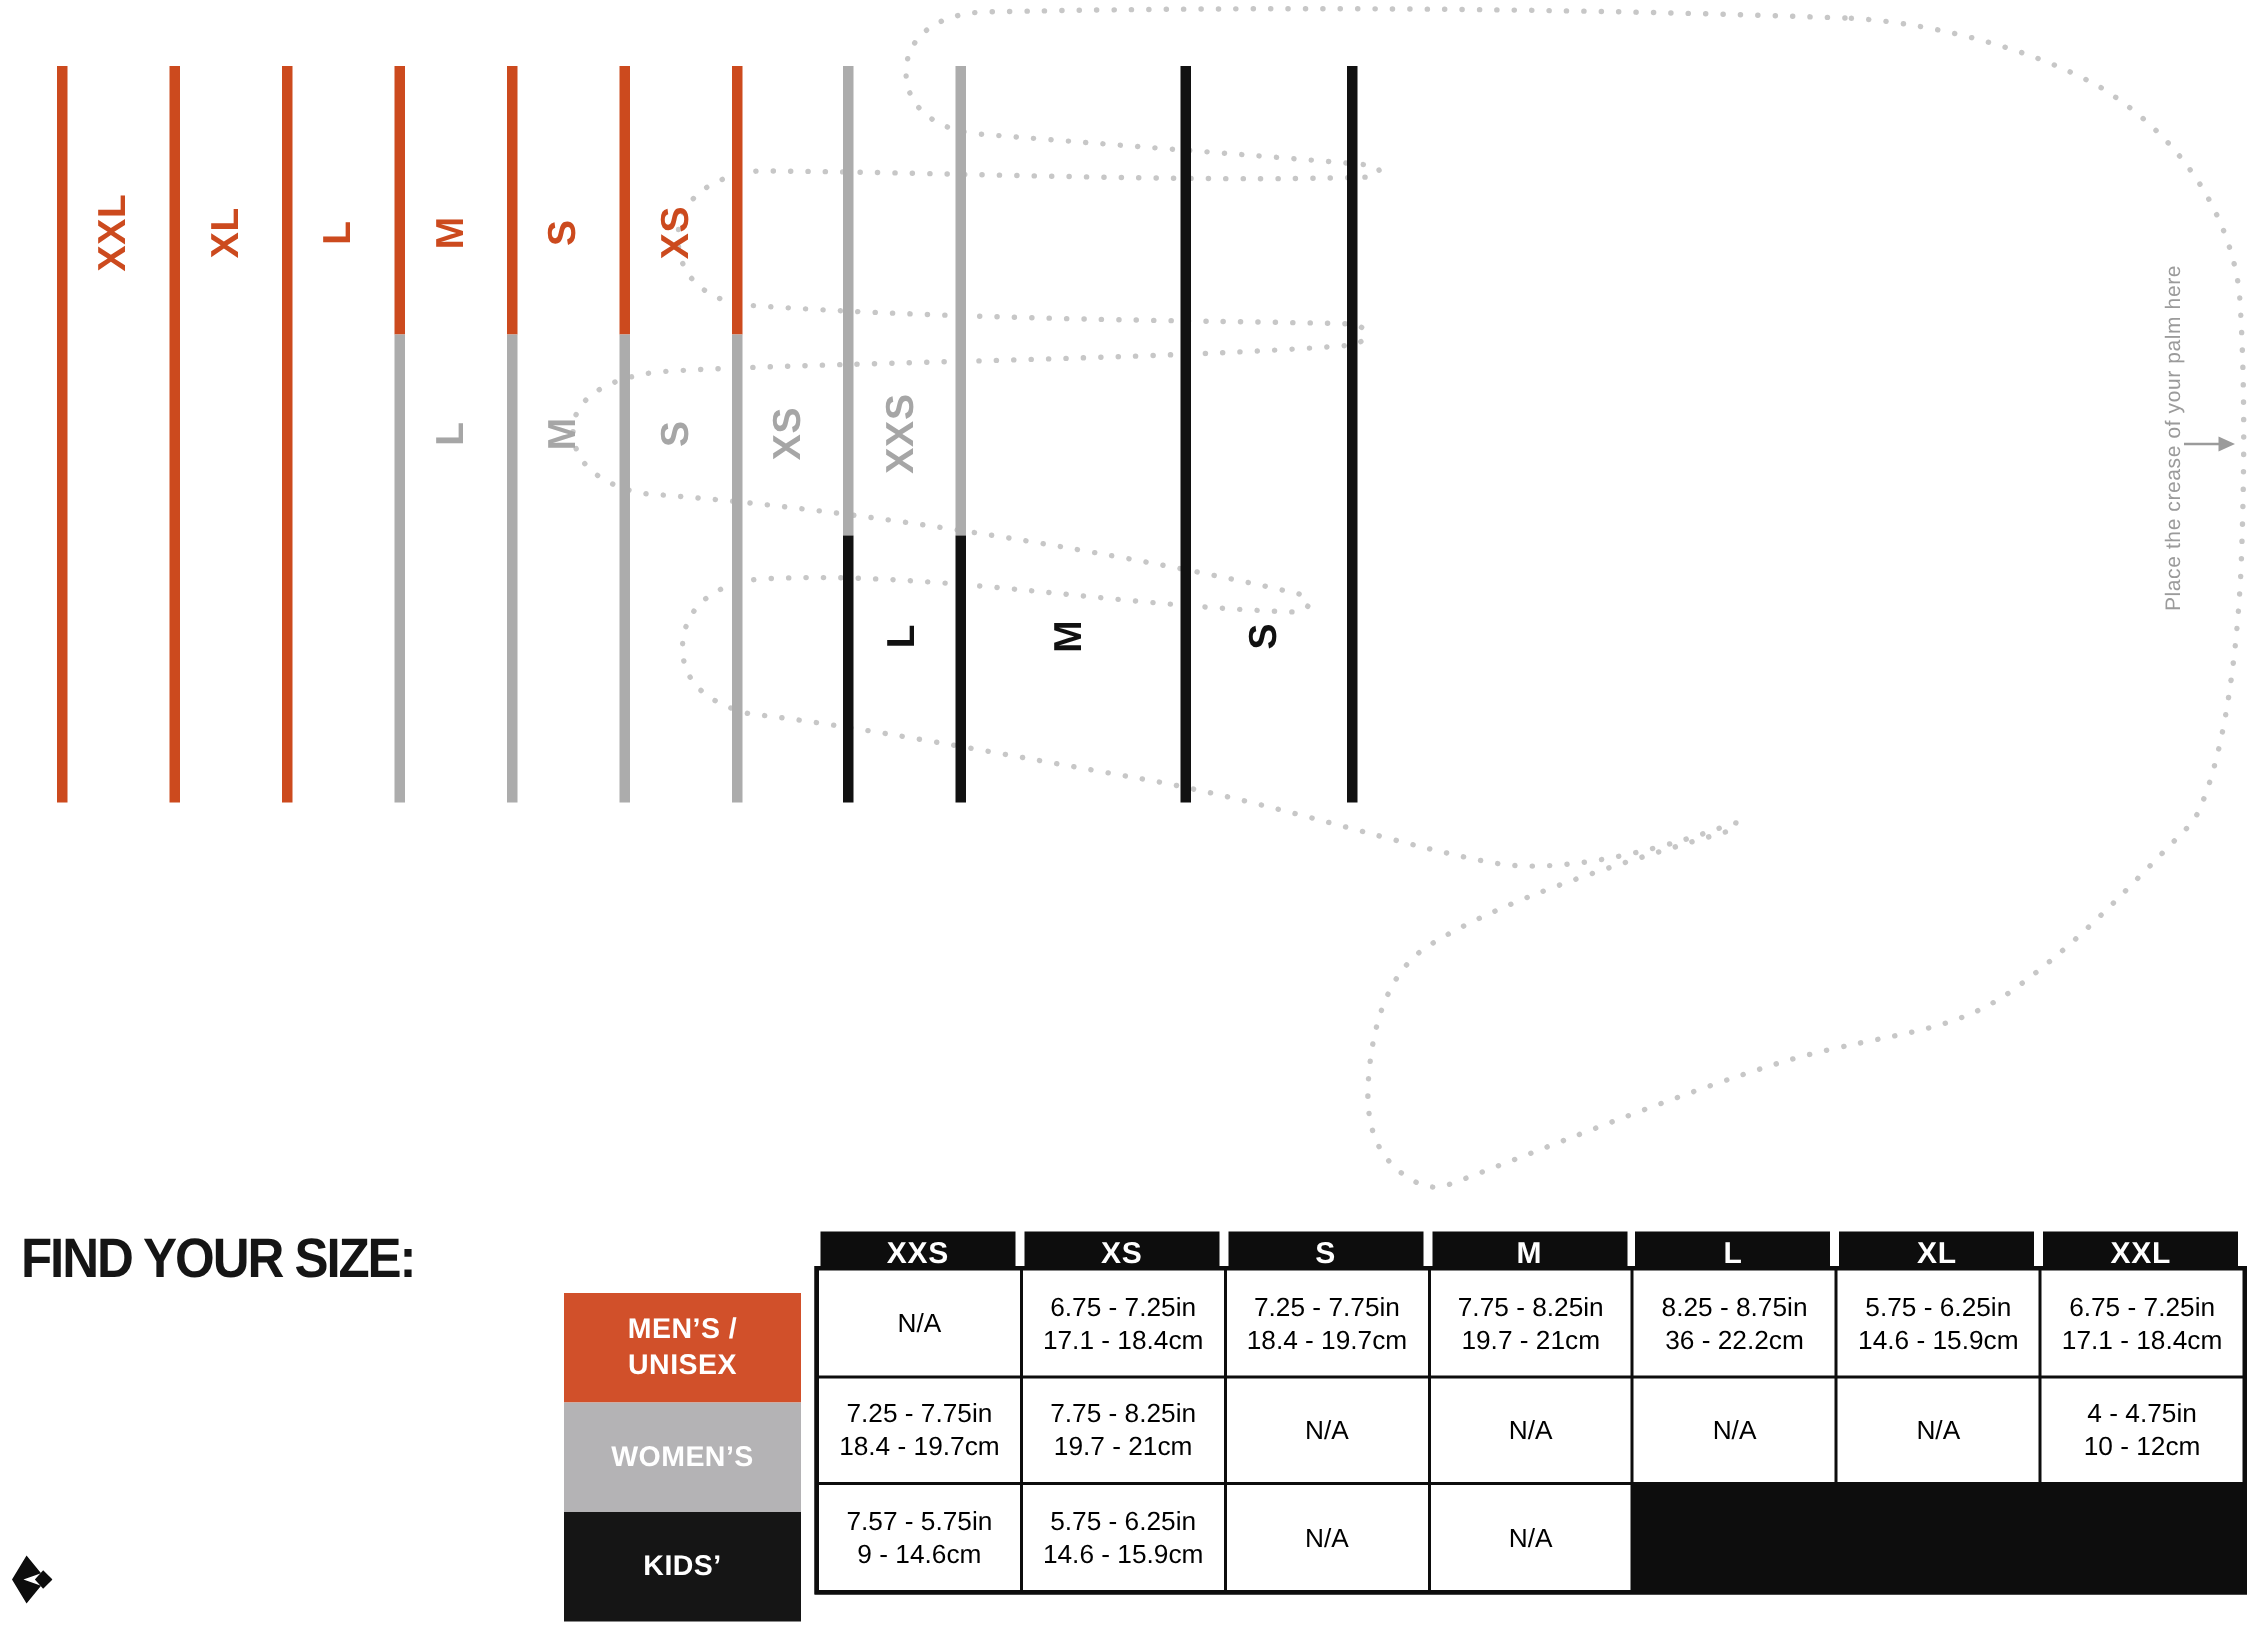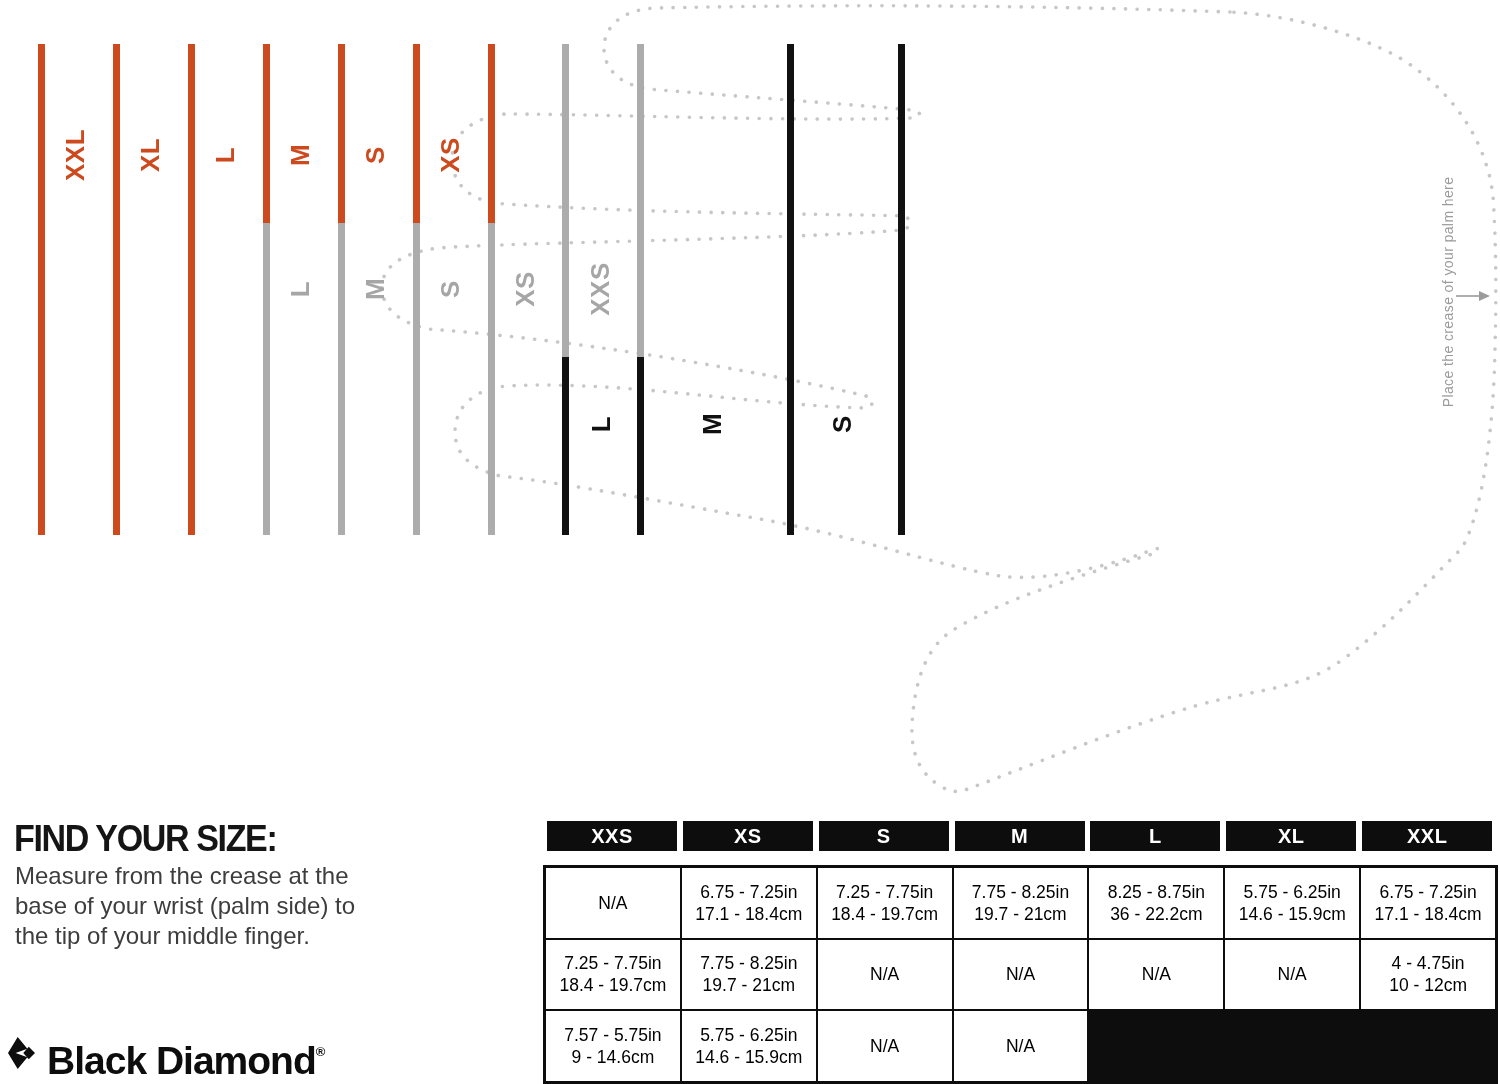--- a/index.html
+++ b/index.html
@@ -22,21 +22,21 @@
   .brand-icon{width:27px;height:46px;margin-right:12px;}
   .brand-text{font-size:39px;font-weight:bold;color:#0d0d0d;letter-spacing:-1px;line-height:44px;}
   .brand-reg{font-size:13px;font-weight:bold;vertical-align:18px;letter-spacing:0;}
   
   .tbl-wrap{position:absolute;left:376px;top:821px;width:1122px;height:260px;}
   .col-head{position:absolute;top:0;height:30px;background:#0d0d0d;color:#fff;font-weight:bold;
             font-size:20px;display:flex;align-items:center;justify-content:center;letter-spacing:.5px;}
   .row-heads{position:absolute;left:0;top:41px;width:158px;height:219px;display:flex;flex-direction:column;}
   .row-head{flex:1;color:#fff;font-weight:bold;font-size:19px;line-height:24px;display:flex;
             flex-direction:column;align-items:center;justify-content:center;text-align:center;letter-spacing:.3px;}
-  .tbl-body{position:absolute;left:167px;top:44px;width:955px;height:219px;border:3px solid #0d0d0d;
+  .tbl-body{position:absolute;left:167px;top:23px;width:955px;height:219px;border:3px solid #0d0d0d;
             box-sizing:border-box;background:#0d0d0d;display:grid;
             grid-template-columns:repeat(7,1fr);grid-template-rows:repeat(3,1fr);gap:2px;}
   .cell{background:#fff;display:flex;flex-direction:column;align-items:center;justify-content:center;
         font-size:17.5px;line-height:22px;color:#000;text-align:center;}
   svg.hand{position:absolute;left:0;top:0;}
 </style>
 </head>
 <body>
 
 <div class="canvas">
@@ -134,40 +134,50 @@
       <div class="bar-label" style="left: 375px; top: 289px; color: rgb(166, 166, 166);">M</div>
       <div class="bar-label" style="left: 450px; top: 289px; color: rgb(166, 166, 166);">S</div>
       <div class="bar-label" style="left: 525px; top: 289px; color: rgb(166, 166, 166);">XS</div>
       <div class="bar-label" style="left: 600px; top: 289px; color: rgb(166, 166, 166);">XXS</div>
       <div class="bar-label" style="left: 601px; top: 424px; color: rgb(17, 17, 17);">L</div>
       <div class="bar-label" style="left: 712px; top: 424px; color: rgb(17, 17, 17);">M</div>
       <div class="bar-label" style="left: 842px; top: 424px; color: rgb(17, 17, 17);">S</div>
     </div>
 
   <div class="fys-title">FIND YOUR SIZE:</div>
-  <div class="fys-body">Measure from the crease at the base of your wrist (palm side) to the tip of your middle finger.</div>
 
   <div class="brand">
     <svg class="brand-icon" viewBox="0 0 39 46">
       <polygon points="14,0 28,17 11,23 28,29 14,46 0,23" fill="#0d0d0d"></polygon>
       <polygon points="30,14 39,23 30,32 22,23" fill="#0d0d0d"></polygon>
     </svg>
-    <div class="brand-text"><span>Black Diamond</span><span class="brand-reg">®</span></div>
   </div>
 
   <div class="tbl-wrap">
     <div id="col-heads">
         <div class="col-head" style="left: 171px; width: 130px; background: rgb(13, 13, 13);">XXS</div>
         <div class="col-head" style="left: 306.86px; width: 130px; background: rgb(13, 13, 13);">XS</div>
         <div class="col-head" style="left: 442.72px; width: 130px; background: rgb(13, 13, 13);">S</div>
         <div class="col-head" style="left: 578.58px; width: 130px; background: rgb(13, 13, 13);">M</div>
         <div class="col-head" style="left: 714.44px; width: 130px; background: rgb(13, 13, 13);">L</div>
         <div class="col-head" style="left: 850.3px; width: 130px; background: rgb(13, 13, 13);">XL</div>
         <div class="col-head" style="left: 986.16px; width: 130px; background: rgb(13, 13, 13);">XXL</div>
       </div>
+    <div class="row-heads" id="row-heads">
+        <div class="row-head" style="background: rgb(209, 80, 42);">
+          <div>MEN’S /</div>
+          <div>UNISEX</div>
+        </div>
+        <div class="row-head" style="background: rgb(180, 179, 181);">
+          <div>WOMEN’S</div>
+        </div>
+        <div class="row-head" style="background: rgb(21, 21, 21);">
+          <div>KIDS’</div>
+        </div>
+      </div>
     <div class="tbl-body" id="tbl-body">
         <div class="cell">
           <div>N/A</div>
         </div>
         <div class="cell">
           <div>6.75 - 7.25in</div>
           <div>17.1 - 18.4cm</div>
         </div>
         <div class="cell">
           <div>7.25 - 7.75in</div>

